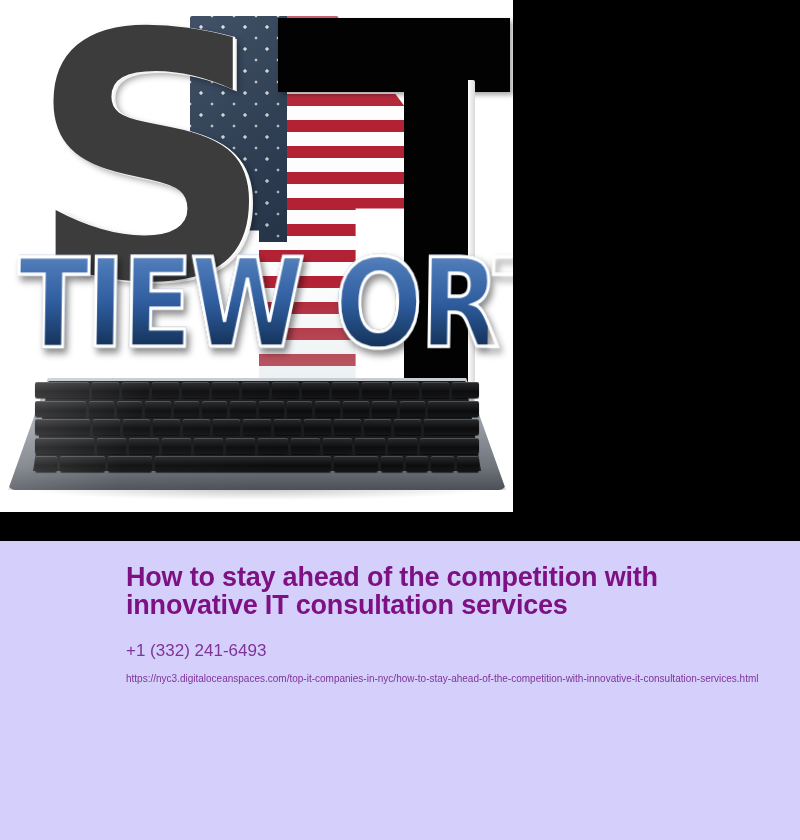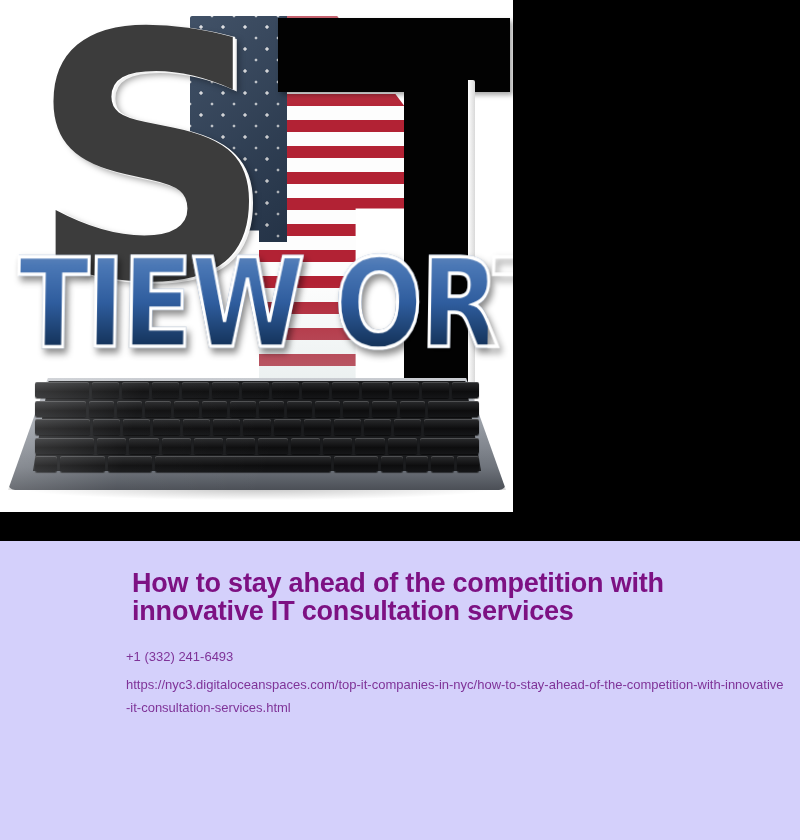--- a/index.html
+++ b/index.html
@@ -259,21 +259,21 @@
     background: #d4d0fb;
   }
   .content-inner {
     position: absolute;
     left: 126px;
     top: 22px;
     right: 14px;
   }
 
   .article-title {
-    margin: 6px;
+    margin: 0;
     font-family: "Liberation Sans", sans-serif;
     font-weight: 700;
     font-size: 27px;
     line-height: 28px;
     letter-spacing: -0.2px;
     color: #7d1183;
     max-width: 566px;
   }
 
   .brand-name {
@@ -285,30 +285,30 @@
     letter-spacing: 0.2px;
     color: #7d1183;
   }
 
   .contact-block {
     margin-top: 22px;
   }
   .contact-line {
     font-family: "Liberation Sans", sans-serif;
     font-weight: 400;
-    font-size: 13px;
+    font-size: 17px;
     line-height: 20px;
     color: #7f3398;
   }
 
   .source-url {
     margin-top: 6px;
     font-family: "Liberation Sans", sans-serif;
     font-weight: 400;
-    font-size: 13px;
+    font-size: 10px;
     line-height: 23px;
     color: #7f3398;
     word-break: break-all;
     max-width: 660px;
     text-decoration: none;
     display: block;
   }
 </style>
 </head>
 <body>

